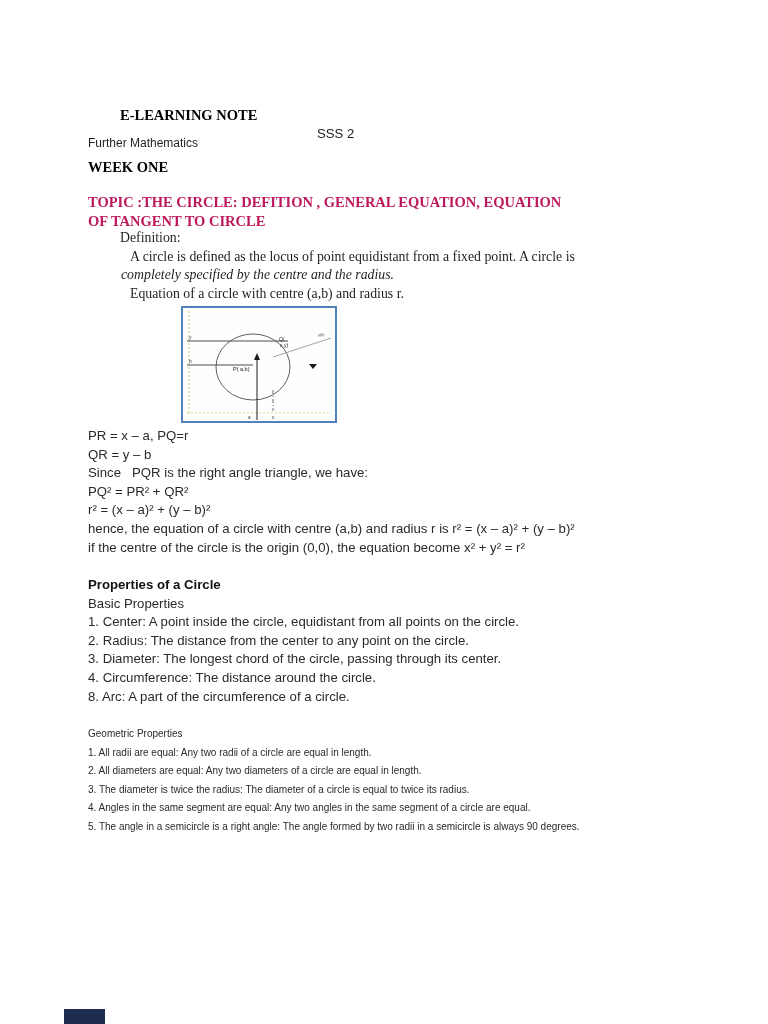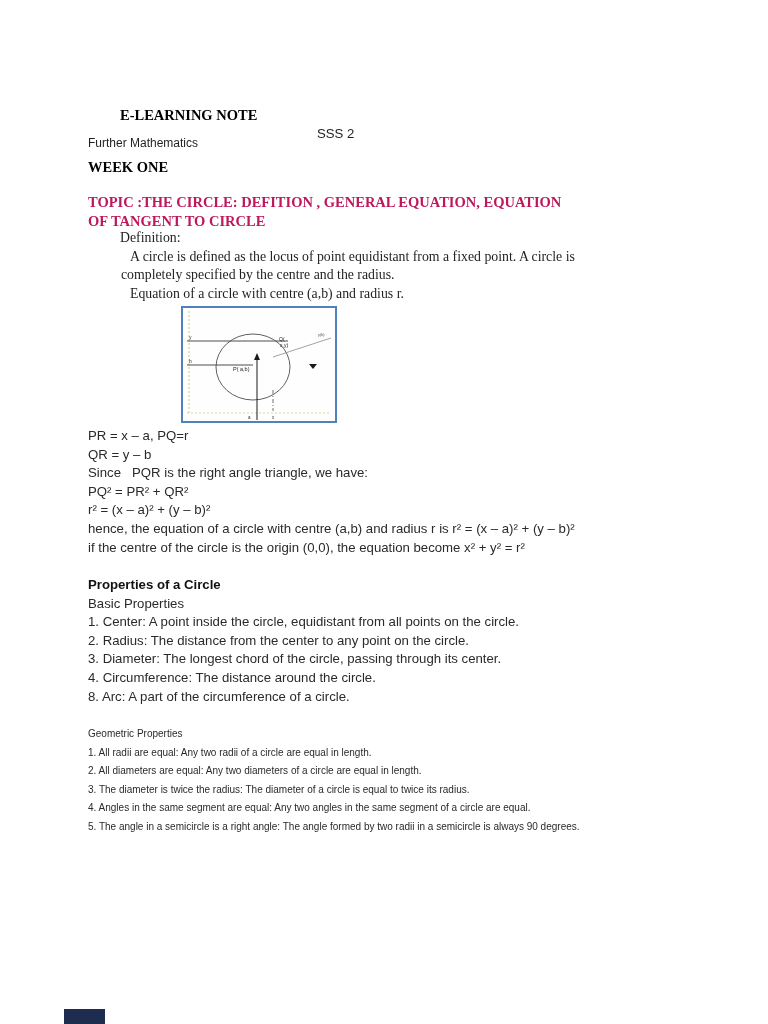--- a/index.html
+++ b/index.html
@@ -16,21 +16,21 @@
   .abs   { position:absolute; }
   .pre   { white-space:pre-wrap; }
 
   .doc-title    { left:120px; top:107px; font-size:14.5px; font-weight:bold; color:#000; }
   .meta-subject { left:88px;  top:136px; font-size:12px; }
   .meta-class   { left:317px; top:126px; font-size:13.2px; }
   .week         { left:88px;  top:159px; font-size:14.5px; font-weight:bold; color:#000000; }
   .topic        { left:88px;  top:193px; font-size:14.5px; font-weight:bold; color:#be185d; line-height:18.6px; width:620px; }
   .def-label    { left:120px; top:230px; font-size:13.8px; }
   .def-line1    { left:130px; top:249px; font-size:13.8px; }
-  .def-line2    { left:121px; top:267px; font-size:13.8px; }
+  .def-line2    { left:121px; top:267px; font-size:13.8px;font-style:italic; }
   .eq-intro     { left:130px; top:286px; font-size:13.8px; }
 
   .figure {
     left:181px; top:306px; width:152px; height:113px;
     border:2px solid #4f81bd; background:#fefefe;
   }
 
   .derivation { left:88px; top:427px; font-size:13.2px; line-height:18.6px; width:600px; color:#2a2a2a; }
   .props      { left:88px; top:576px; font-size:13.2px; line-height:18.6px; width:582px; color:#2a2a2a; }
   .geo        { left:88px; top:725px; font-size:10px; line-height:18.6px; width:582px; color:#2a2a2a; }

